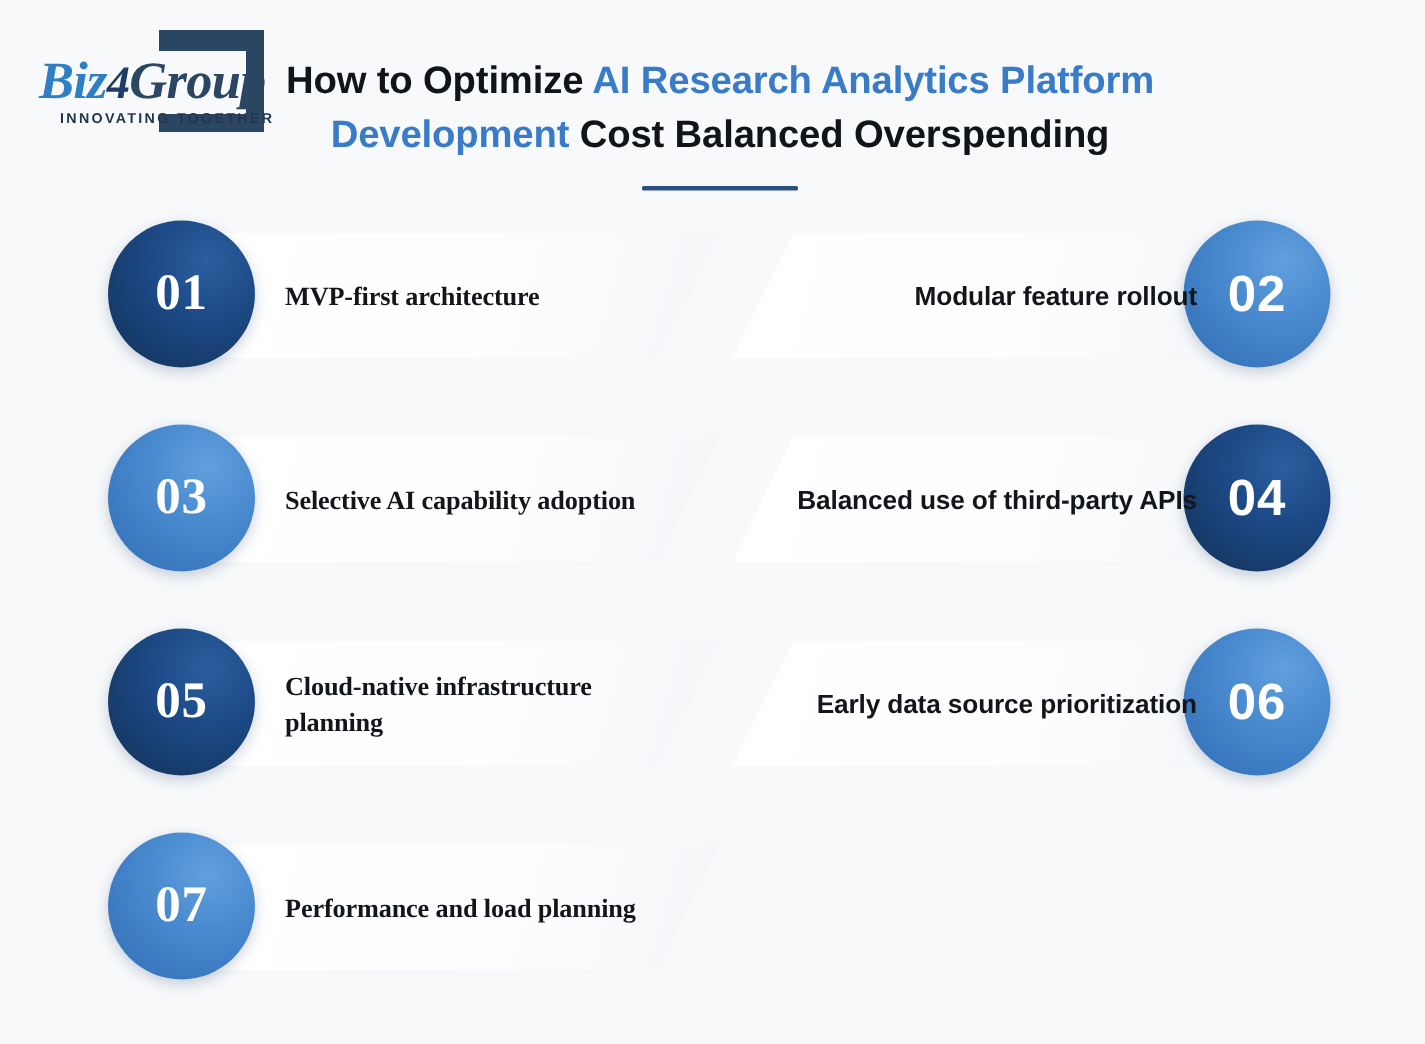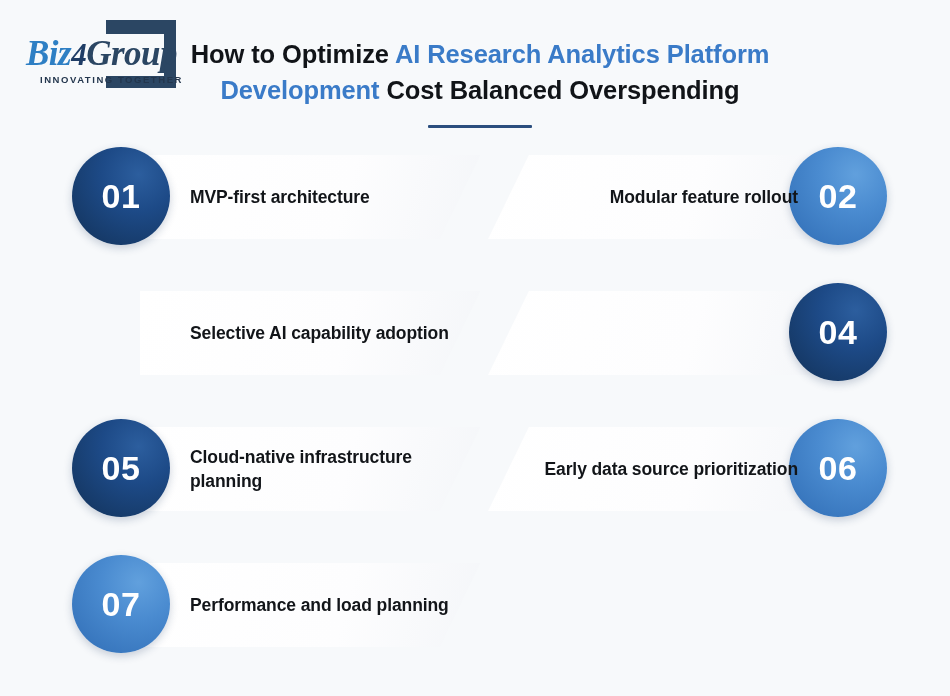--- a/index.html
+++ b/index.html
@@ -115,21 +115,21 @@
     height: 3px;
     background: #2b4e7e;
     border-radius: 1px;
   }
 
   
   .item {
     position: absolute;
     height: 100px;
   }
-  .item.left  { left: 72px;  width: 410px; }
+  .item.left  { left: 72px;  width: 410px; font-family: Liberation Serif, serif; }
   .item.right { left: 488px; width: 400px; }
 
   .banner {
     position: absolute;
     top: 8px;
     height: 84px;
     background: linear-gradient(105deg, #ffffff 0%, #fdfdfe 60%, #f4f6f9 100%);
     filter: drop-shadow(2px 4px 5px rgba(40,60,90,0.13));
   }
   .item.left .banner {
@@ -227,25 +227,27 @@
       <div class="num-circle dark">01</div>
       <div class="item-label">MVP-first architecture</div>
     </div>
     <div class="item right" style="top: 147px;">
       <div class="banner"></div>
       <div class="num-circle blue">02</div>
       <div class="item-label">Modular feature rollout</div>
     </div>
     <div class="item left" style="top: 283px;">
       <div class="banner"></div>
+      <div class="num-circle blue">03</div>
       <div class="item-label">Selective AI capability adoption</div>
     </div>
     <div class="item right" style="top: 283px;">
       <div class="banner"></div>
       <div class="num-circle dark">04</div>
+      <div class="item-label">Balanced use of third-party APIs</div>
     </div>
     <div class="item left" style="top: 419px;">
       <div class="banner"></div>
       <div class="num-circle dark">05</div>
       <div class="item-label">Cloud-native infrastructure planning</div>
     </div>
     <div class="item right" style="top: 419px;">
       <div class="banner"></div>
       <div class="num-circle blue">06</div>
       <div class="item-label">Early data source prioritization</div>

